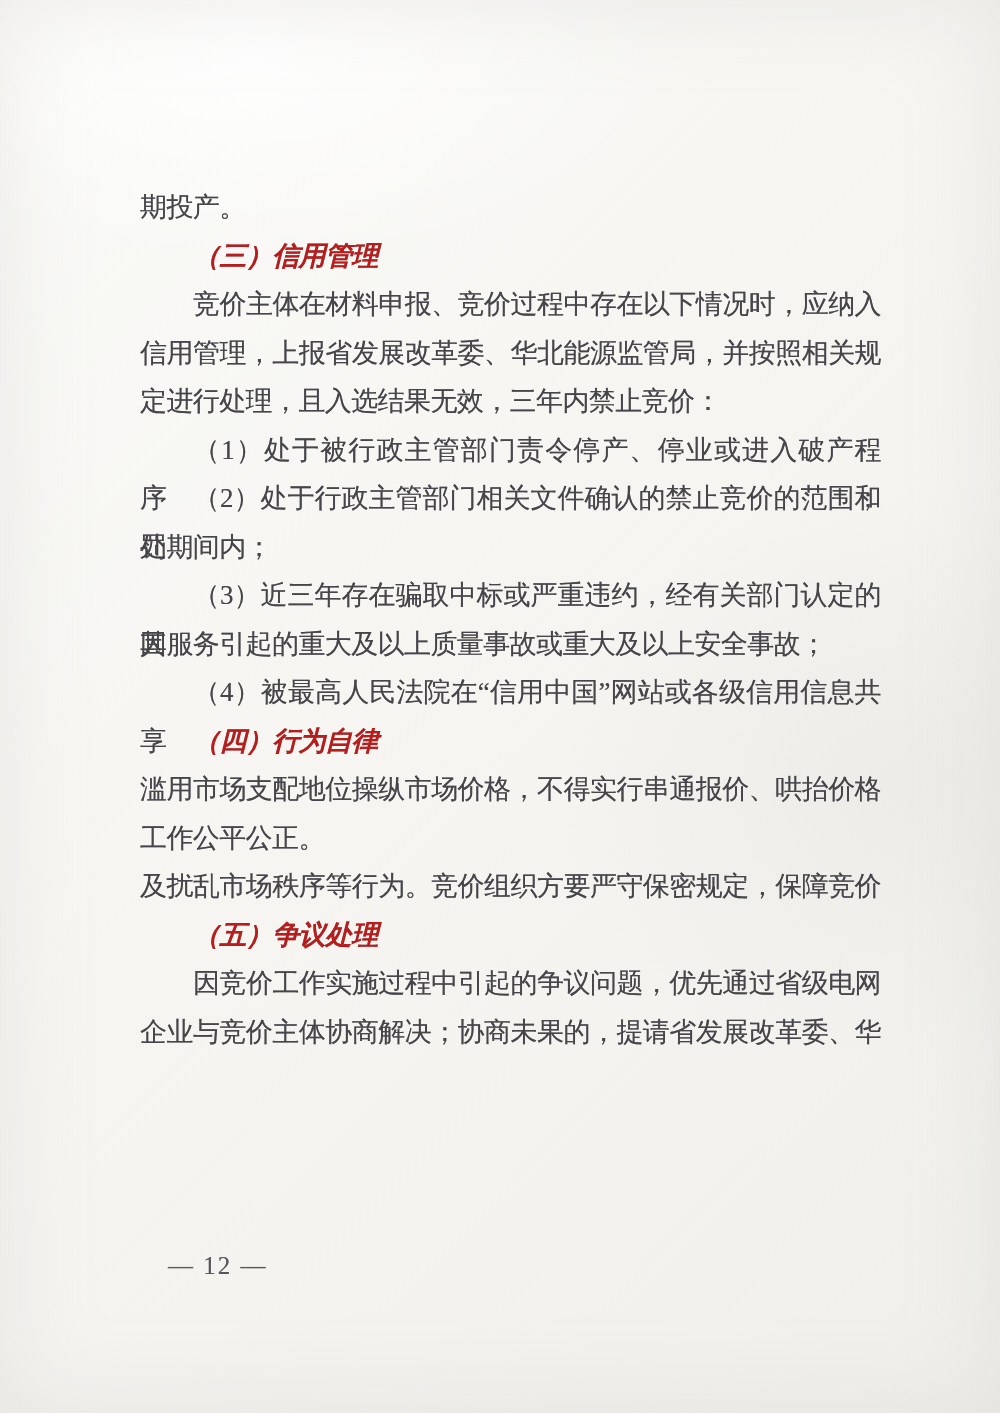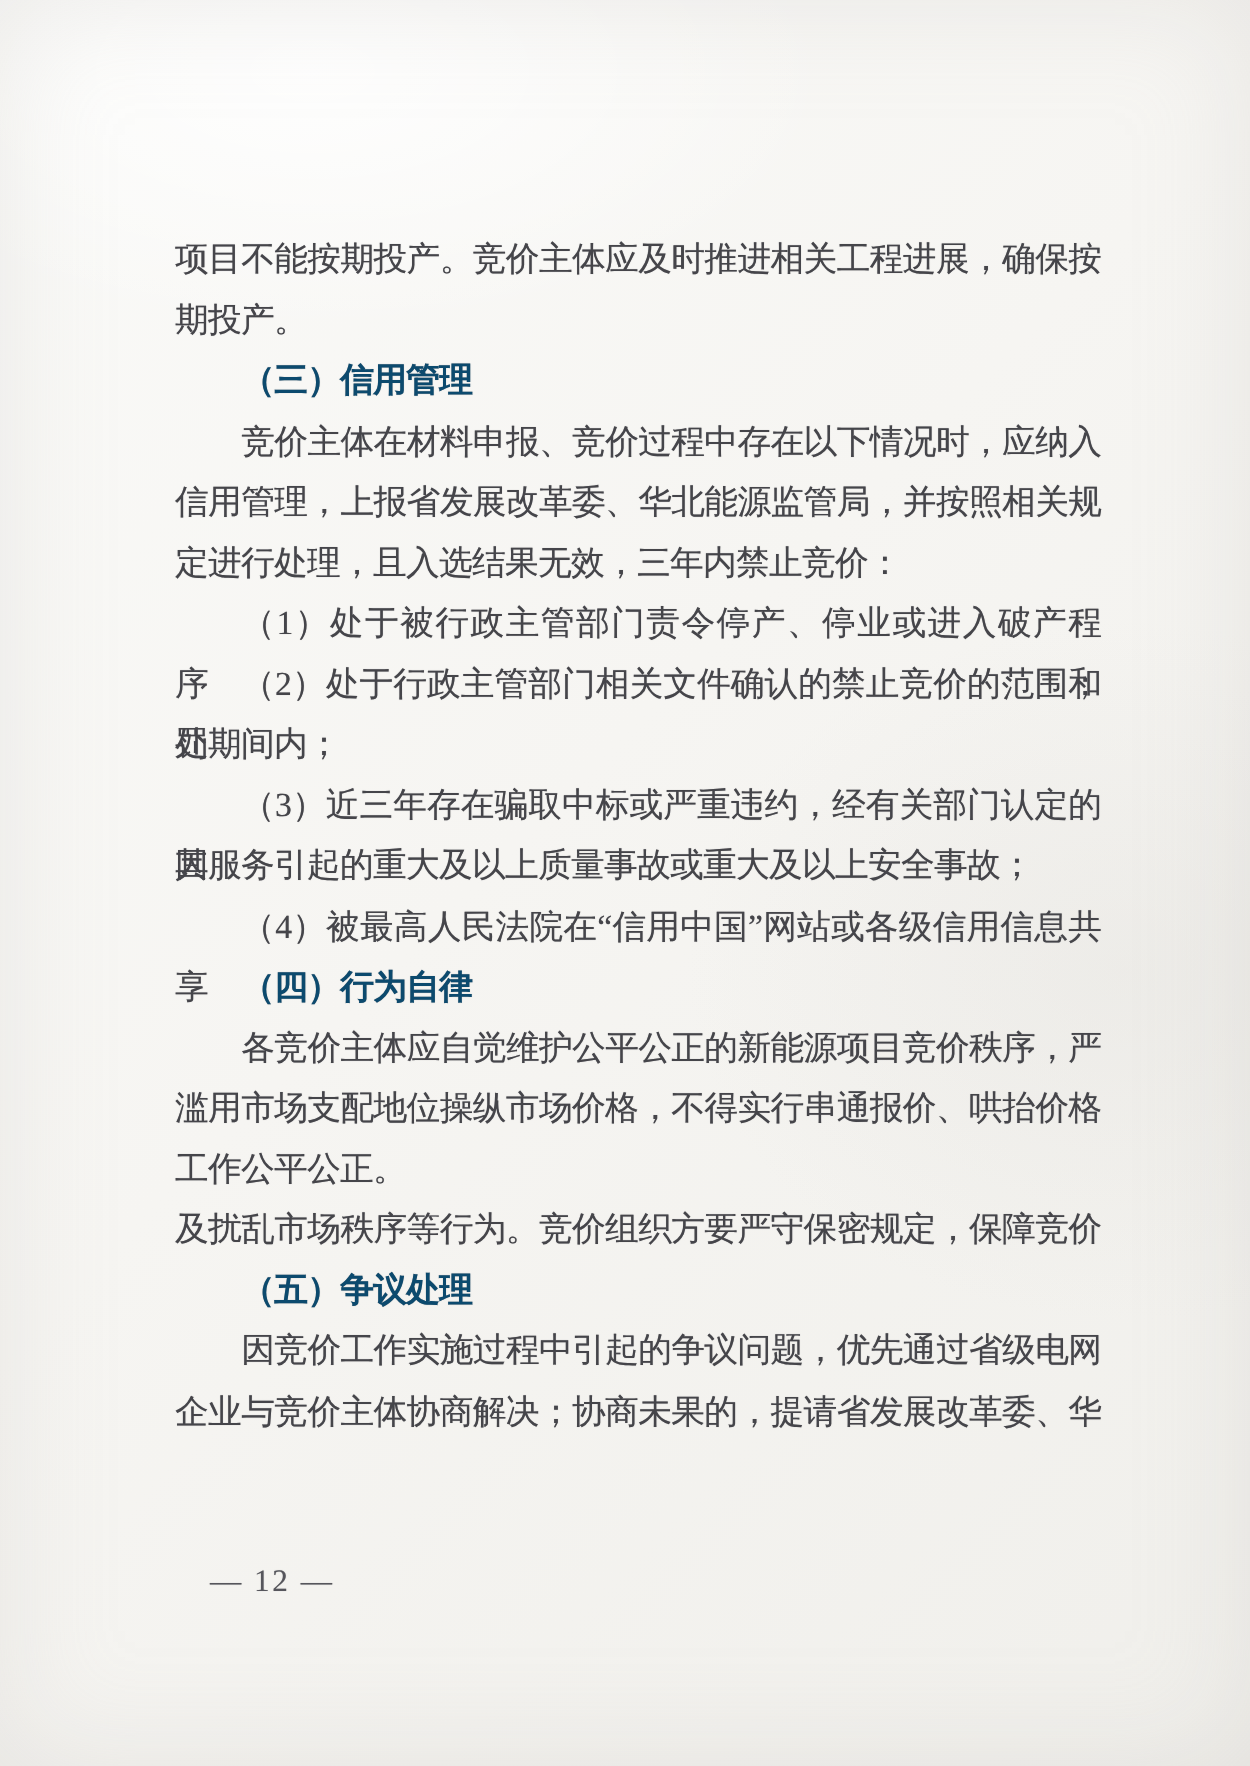--- a/index.html
+++ b/index.html
@@ -40,51 +40,50 @@
   .line.full {
     white-space: normal;
     text-align: justify;
     text-align-last: justify;
   }
   .line.indent {
     text-indent: 53px;
   }
   .line.head {
     font-weight: 600;
-    color: #0c4a6e;
+    color: #b91c1c;
+    font-style: italic;
   }
   .footer {
     position: absolute;
     left: 168px;
     top: 1252px;
     font-size: 25px;
     letter-spacing: 2px;
     color: #56565c;
     text-shadow: 0 0 0.6px rgba(86,86,92,0.5);
   }
 </style>
 </head>
 <body>
 
 <div class="page">
   <div class="content">
-      <div class="line full">项目不能按期投产。竞价主体应及时推进相关工程进展，确保按</div>
       <div class="line">期投产。</div>
       <div class="line indent head">（三）信用管理</div>
       <div class="line indent full">竞价主体在材料申报、竞价过程中存在以下情况时，应纳入</div>
       <div class="line full">信用管理，上报省发展改革委、华北能源监管局，并按照相关规</div>
       <div class="line">定进行处理，且入选结果无效，三年内禁止竞价：</div>
       <div class="line indent full">（1）处于被行政主管部门责令停产、停业或进入破产程序；</div>
       <div class="line indent full">（2）处于行政主管部门相关文件确认的禁止竞价的范围和处</div>
       <div class="line">罚期间内；</div>
       <div class="line indent full">（3）近三年存在骗取中标或严重违约，经有关部门认定的因</div>
       <div class="line">其服务引起的重大及以上质量事故或重大及以上安全事故；</div>
       <div class="line indent full">（4）被最高人民法院在“信用中国”网站或各级信用信息共享</div>
       <div class="line indent head">（四）行为自律</div>
-      <div class="line indent full">各竞价主体应自觉维护公平公正的新能源项目竞价秩序，严</div>
       <div class="line full">滥用市场支配地位操纵市场价格，不得实行串通报价、哄抬价格</div>
       <div class="line">工作公平公正。</div>
       <div class="line full">及扰乱市场秩序等行为。竞价组织方要严守保密规定，保障竞价</div>
       <div class="line indent head">（五）争议处理</div>
       <div class="line indent full">因竞价工作实施过程中引起的争议问题，优先通过省级电网</div>
       <div class="line full">企业与竞价主体协商解决；协商未果的，提请省发展改革委、华</div>
     </div>
   <div class="footer">— 12 —</div>
 </div>
 

